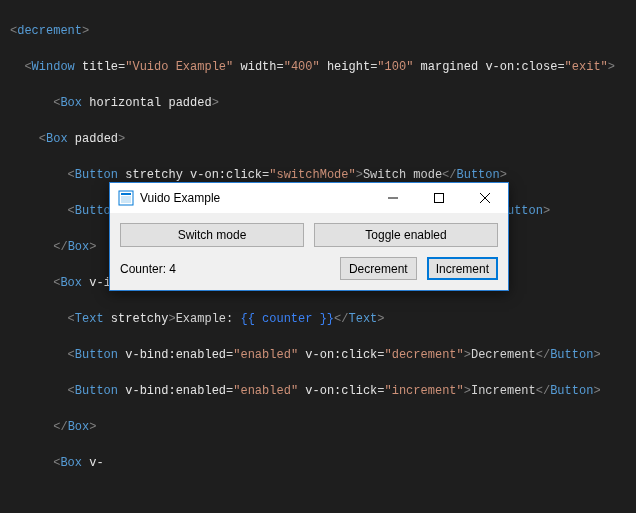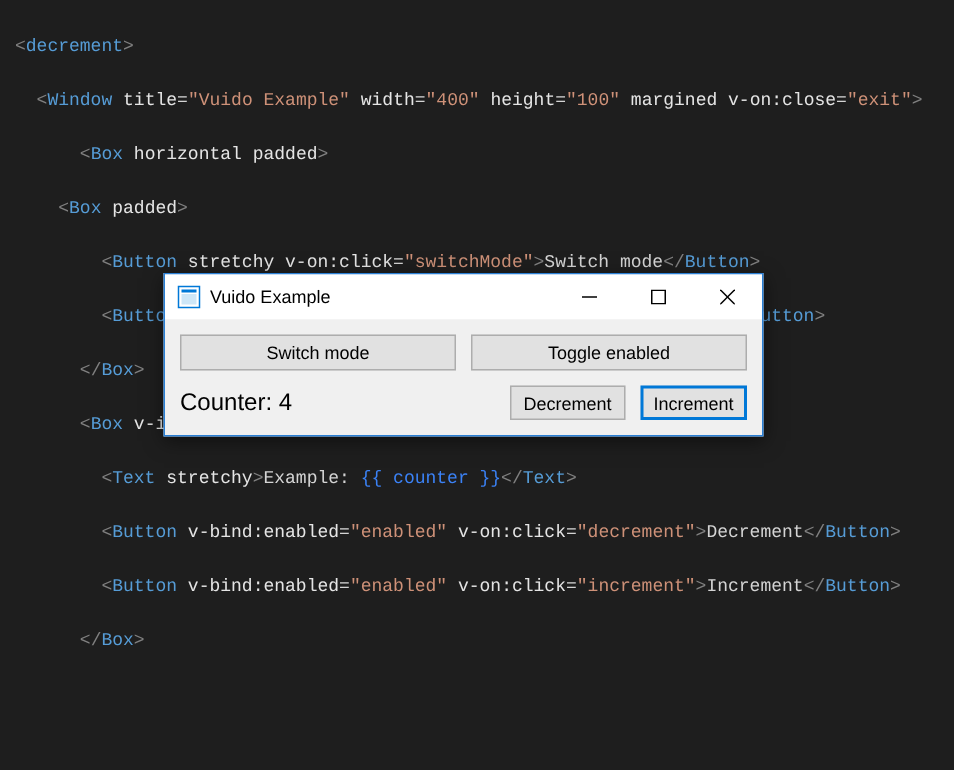--- a/index.html
+++ b/index.html
@@ -107,39 +107,40 @@
     font-size: 12px;
     color: #000;
   }
   .btn-focus {
     border: 2px solid #0078d7;
     padding: 0 7px;
   }
   .counter-text {
     flex: 1;
     color: #000;
-    font-size: 16px;
+    font-size: 12px;
   }
 </style>
 </head>
 <body>
 
 <div class="code">
 <div class="line"><span class="tag">&lt;</span><span class="el">decrement</span><span class="tag">&gt;</span></div>
 <div class="line">  <span class="tag">&lt;</span><span class="el">Window</span> <span class="attr">title</span><span class="pun">=</span><span class="str">"<span>Vuido Example</span>"</span> <span class="attr">width</span><span class="pun">=</span><span class="str">"<span>400</span>"</span> <span class="attr">height</span><span class="pun">=</span><span class="str">"<span>100</span>"</span> <span class="attr">margined</span> <span class="attr">v-on:close</span><span class="pun">=</span><span class="str">"<span>exit</span>"</span><span class="tag">&gt;</span></div>
 <div class="line">      <span class="tag">&lt;</span><span class="el">Box</span> <span class="attr">horizontal</span> <span class="attr">padded</span><span class="tag">&gt;</span></div>
 <div class="line">    <span class="tag">&lt;</span><span class="el">Box</span> <span class="attr">padded</span><span class="tag">&gt;</span></div>
 <div class="line">        <span class="tag">&lt;</span><span class="el">Button</span> <span class="attr">stretchy</span> <span class="attr">v-on:click</span><span class="pun">=</span><span class="str">"<span>switchMode</span>"</span><span class="tag">&gt;</span><span class="txt">Switch mode</span><span class="tag">&lt;/</span><span class="el">Button</span><span class="tag">&gt;</span></div>
 <div class="line">        <span class="tag">&lt;</span><span class="el">Button</span> <span class="attr">stretchy</span> <span class="attr">v-on:click</span><span class="pun">=</span><span class="str">"<span>toggleEnabled</span>"</span><span class="tag">&gt;</span><span class="txt">Toggle enabled</span><span class="tag">&lt;/</span><span class="el">Button</span><span class="tag">&gt;</span></div>
 <div class="line">      <span class="tag">&lt;/</span><span class="el">Box</span><span class="tag">&gt;</span></div>
 <div class="line">      <span class="tag">&lt;</span><span class="el">Box</span> <span class="attr">v-if</span><span class="pun">=</span><span class="str">"<span>counterMode</span>"</span> <span class="attr">horizontal</span> <span class="attr">padded</span><span class="tag">&gt;</span></div>
 <div class="line">        <span class="tag">&lt;</span><span class="el">Text</span> <span class="attr">stretchy</span><span class="tag">&gt;</span><span class="txt">Example: </span><span class="bl">{{ counter }}</span><span class="tag">&lt;/</span><span class="el">Text</span><span class="tag">&gt;</span></div>
 <div class="line">        <span class="tag">&lt;</span><span class="el">Button</span> <span class="attr">v-bind:enabled</span><span class="pun">=</span><span class="str">"<span>enabled</span>"</span> <span class="attr">v-on:click</span><span class="pun">=</span><span class="str">"<span>decrement</span>"</span><span class="tag">&gt;</span><span class="txt">Decrement</span><span class="tag">&lt;/</span><span class="el">Button</span><span class="tag">&gt;</span></div>
 <div class="line">        <span class="tag">&lt;</span><span class="el">Button</span> <span class="attr">v-bind:enabled</span><span class="pun">=</span><span class="str">"<span>enabled</span>"</span> <span class="attr">v-on:click</span><span class="pun">=</span><span class="str">"<span>increment</span>"</span><span class="tag">&gt;</span><span class="txt">Increment</span><span class="tag">&lt;/</span><span class="el">Button</span><span class="tag">&gt;</span></div>
 <div class="line">      <span class="tag">&lt;/</span><span class="el">Box</span><span class="tag">&gt;</span></div>
+<div class="line">      <span class="tag">&lt;</span><span class="el">Box</span> <span class="attr">v-</span></div>
 
 
 
 
 
 
 
 
 
 

